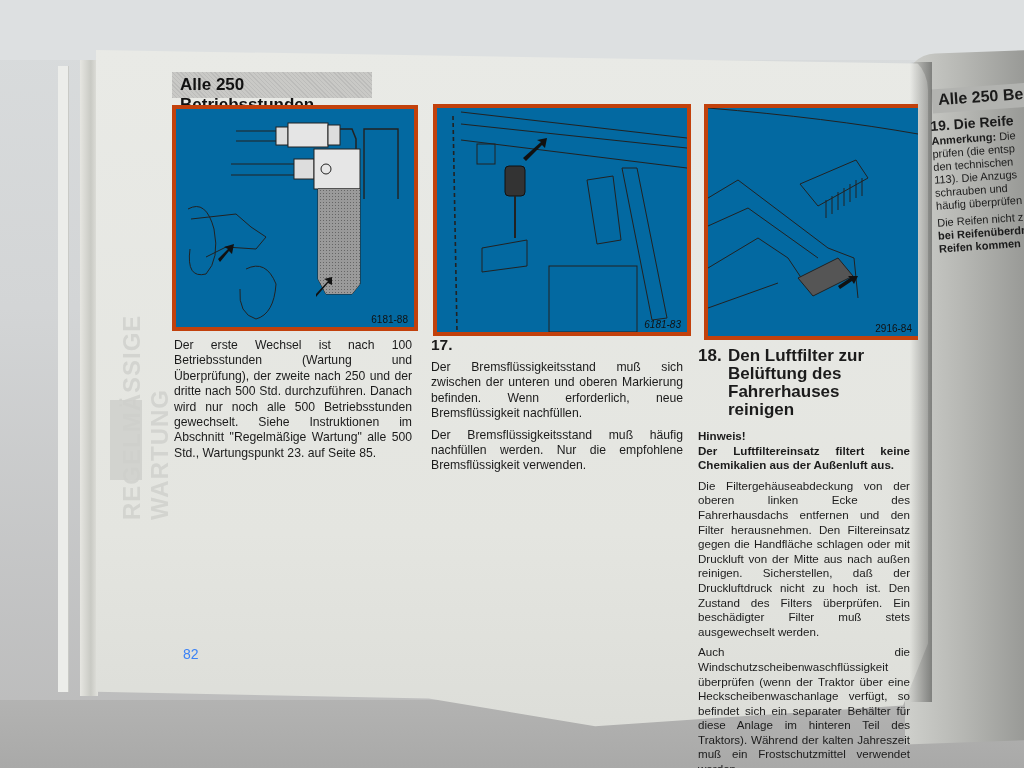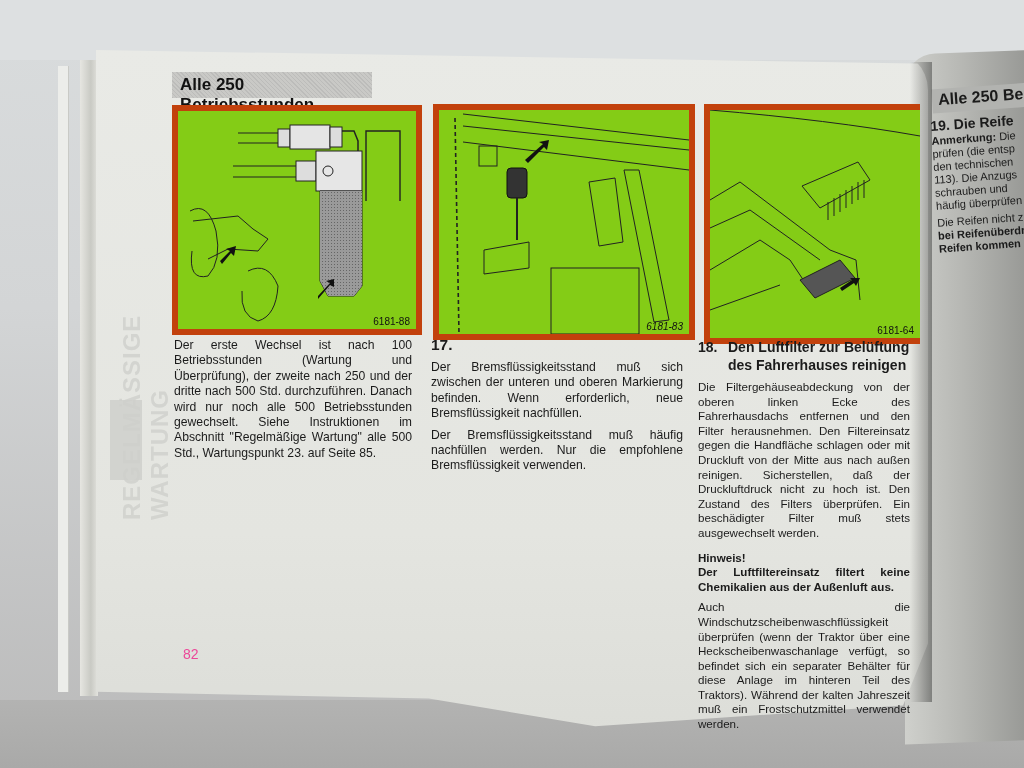--- a/index.html
+++ b/index.html
@@ -17,29 +17,29 @@
         clip-path:polygon(0 0,100% 2%,100% 86%,97% 95%,60% 98%,40% 94%,0 93%);}
   .page-shadow{position:absolute;left:910px;top:62px;width:22px;height:640px;
         background:linear-gradient(90deg,rgba(0,0,0,0),rgba(0,0,0,.35));}
   .watermark{position:absolute;left:118px;top:230px;width:30px;height:290px;
         writing-mode:vertical-rl;transform:rotate(180deg);
         font-size:24px;font-weight:bold;color:#cfd0cc;letter-spacing:1px;opacity:.8;}
   .watermark-box{position:absolute;left:110px;top:400px;width:32px;height:80px;background:#d2d3cf;}
   .header-bar{position:absolute;left:172px;top:72px;width:200px;height:26px;
         background:repeating-linear-gradient(45deg,#bcbcba 0 1px,#c9c9c6 1px 3px);text-decoration:underline;}
   .header-bar span{position:absolute;left:8px;top:3px;font-size:17px;font-weight:bold;color:#111;}
-  .fig{position:absolute;border:6px solid #c2410c;background:#84cc16;overflow:hidden;}
+  .fig{position:absolute;border:4px solid #c2410c;background:#0369a1;overflow:hidden;}
   .fig svg{position:absolute;left:0;top:0;}
   .fig .code{position:absolute;right:6px;bottom:2px;font-size:10px;color:#111;}
   .col{position:absolute;font-size:12.2px;line-height:15.4px;}
   .col h2{margin:0 0 6px 0;font-size:15.5px;line-height:18px;font-weight:bold;display:flex;}
   .col h2 .num{width:30px;flex:none;}
   .col p{margin:4px 0 6px 0;text-align:justify;}
   .col b{font-weight:bold;}
-  .pagenum{position:absolute;left:183px;top:646px;font-size:14px;color:#ec4899;}
+  .pagenum{position:absolute;left:183px;top:646px;font-size:14px;color:#3b82f6;}
   
   .rpage{position:absolute;left:905px;top:52px;width:140px;height:690px;
         background:linear-gradient(90deg,#cfd0cc 0%,#b7b8b4 40%,#8f908d 100%);
         border-radius:30px 0 0 0;transform:skewY(-2deg);}
   .rheader{position:absolute;left:932px;top:86px;width:100px;height:24px;background:#b2b3b0;transform:rotate(-4deg);}
   .rheader span{position:absolute;left:6px;top:2px;font-size:16px;font-weight:bold;white-space:nowrap;}
   .rtext{position:absolute;left:930px;top:120px;width:110px;font-size:11px;line-height:13px;
         transform:rotate(-4deg);transform-origin:left top;white-space:nowrap;overflow:hidden;}
   .rtext h3{margin:0 0 2px 0;font-size:14px;}
   .bottom-bg{position:absolute;left:0;top:700px;width:1024px;height:68px;background:linear-gradient(180deg,#b3b3b2,#a9a9a8);}
@@ -141,41 +141,41 @@
         <line x1="148" y1="72" x2="148" y2="90"></line>
       <line x1="154" y1="70" x2="154" y2="88"></line>
     </g>
     <path d="M0 90 L30 72 L120 140 L146 150 L150 190" fill="none" stroke="#222"></path>
     <path d="M0 118 L40 100 L110 150" fill="none" stroke="#222"></path>
     <path d="M0 160 L50 130 L80 150 L100 180" fill="none" stroke="#222"></path>
     <path d="M0 200 L70 175" fill="none" stroke="#222"></path>
     <path d="M90 170 L130 150 L145 168 L105 188 Z" fill="#555" stroke="#222"></path>
     <path d="M130 178 L142 170 L140 168 L150 168 L146 176 L144 173 L132 181 Z" fill="#111"></path>
   </svg>
-  <span class="code">6181-64</span>
+  <span class="code">2916-84</span>
 </div>
 
 <div class="col" style="left:174px;top:334px;width:238px;">
   <p>Der erste Wechsel ist nach 100 Betriebsstunden (Wartung und Überprüfung), der zweite nach 250 und der dritte nach 500 Std. durchzuführen. Danach wird nur noch alle 500 Betriebsstunden gewechselt. Siehe Instruktionen im Abschnitt "Regelmäßige Wartung" alle 500 Std., Wartungspunkt 23. auf Seite 85.</p>
 </div>
 
 <div class="col" style="left:431px;top:336px;width:252px;">
   <h2>
     <span class="num">17.</span>
   </h2>
   <p>Der Bremsflüssigkeitsstand muß sich zwischen der unteren und oberen Markierung befinden. Wenn erforderlich, neue Bremsflüssigkeit nachfüllen.</p>
   <p>Der Bremsflüssigkeitsstand muß häufig nachfüllen werden. Nur die empfohlene Bremsflüssigkeit verwenden.</p>
 </div>
 
 <div class="col" style="left:698px;top:338px;width:212px;font-size:11.6px;line-height:14.6px;">
-  <h2 style="font-size:14px;">
+  <h2 style="font-size:17px;margin-top:9px;">
     <span class="num">18.</span>
     <span>Den Luftfilter zur Belüftung des Fahrerhauses reinigen</span>
   </h2>
-  <p>Die Filtergehäuseabdeckung von der oberen linken Ecke des Fahrerhausdachs entfernen und den Filter herausnehmen. Den Filtereinsatz gegen die Handfläche schlagen oder mit Druckluft von der Mitte aus nach außen reinigen. Sicherstellen, daß der Druckluftdruck nicht zu hoch ist. Den Zustand des Filters überprüfen. Ein beschädigter Filter muß stets ausgewechselt werden.</p>
   <p style="margin-top:10px;">
     <b style="display:block;">Hinweis!</b>
     <b>Der Luftfiltereinsatz filtert keine Chemikalien aus der Außenluft aus.</b>
   </p>
+  <p>Die Filtergehäuseabdeckung von der oberen linken Ecke des Fahrerhausdachs entfernen und den Filter herausnehmen. Den Filtereinsatz gegen die Handfläche schlagen oder mit Druckluft von der Mitte aus nach außen reinigen. Sicherstellen, daß der Druckluftdruck nicht zu hoch ist. Den Zustand des Filters überprüfen. Ein beschädigter Filter muß stets ausgewechselt werden.</p>
   <p>Auch die Windschutzscheibenwaschflüssigkeit überprüfen (wenn der Traktor über eine Heckscheibenwaschanlage verfügt, so befindet sich ein separater Behälter für diese Anlage im hinteren Teil des Traktors). Während der kalten Jahreszeit muß ein Frostschutzmittel verwendet werden.</p>
 </div>
 
 <div class="pagenum">82</div>
 
 </body></html>

